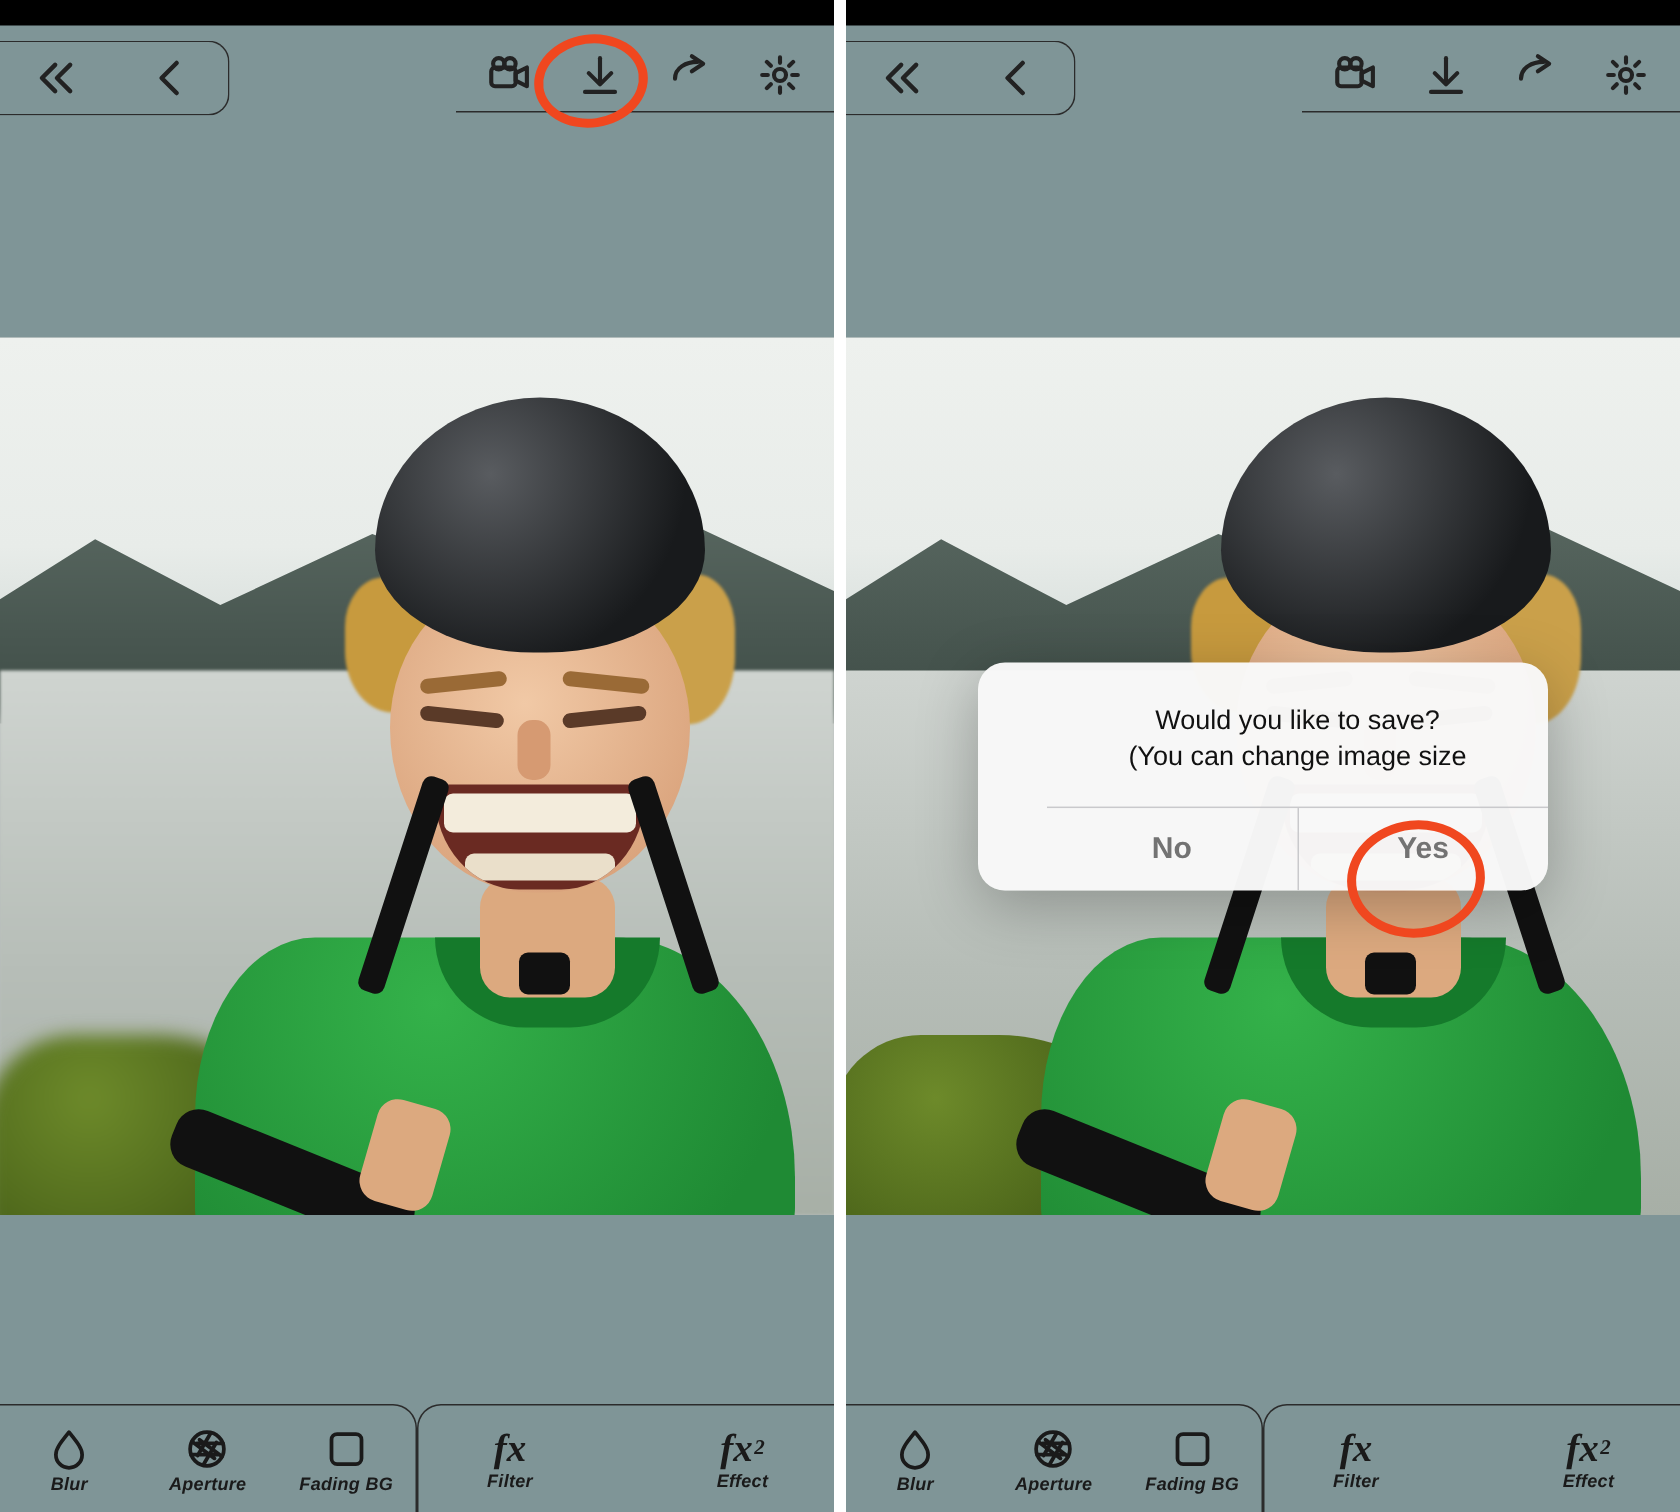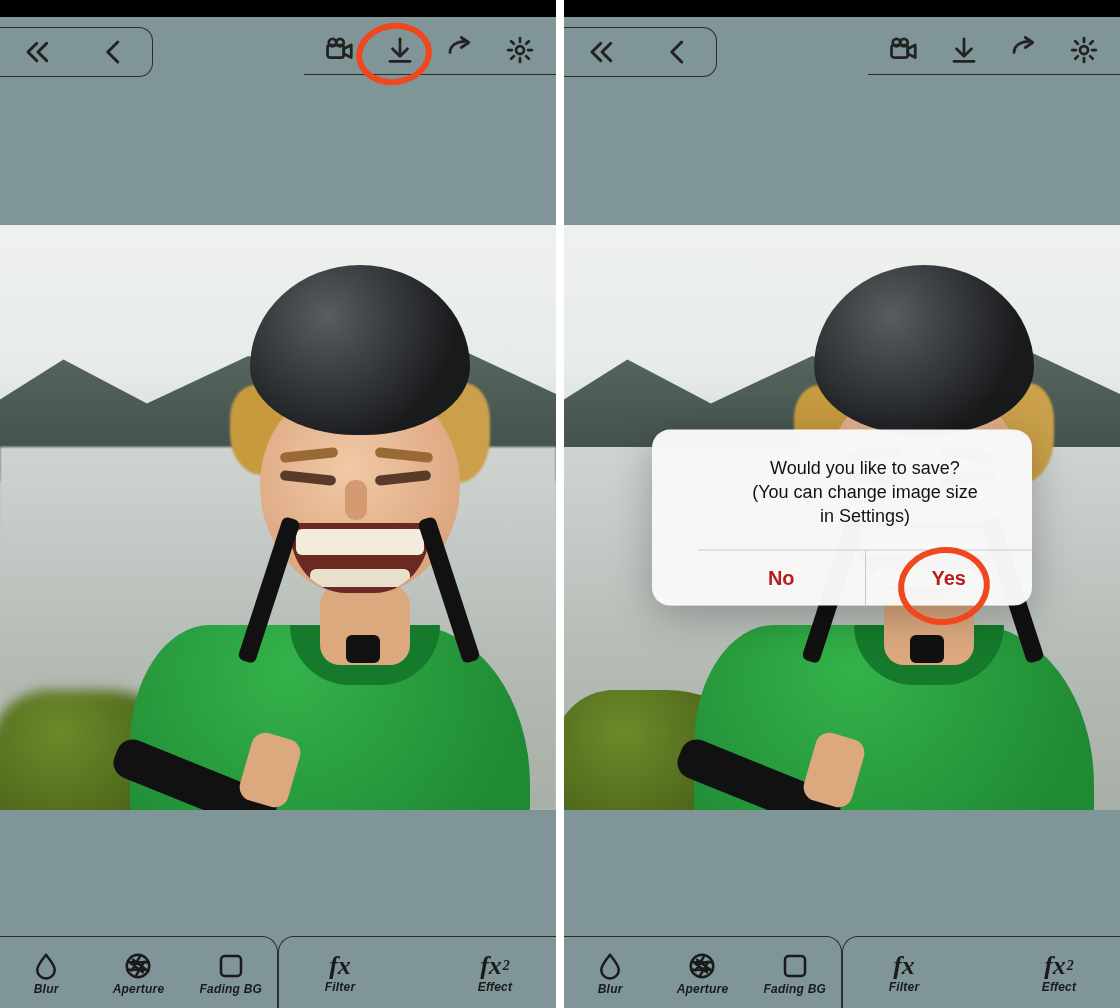--- a/index.html
+++ b/index.html
@@ -198,21 +198,21 @@
   .dialog .msg {
     padding: 26px 20px 22px;
     font-size: 18px;
     line-height: 1.35;
     color:#111;
   }
   .dialog .btns { display:flex; border-top:1px solid #c9c9cc; }
   .dialog .dbtn {
     flex:1; padding:16px 0;
     font-size:20px; font-weight:600;
-    color:#b91c1c;
+    color:#737373;
   }
   .dialog .dbtn + .dbtn { border-left:1px solid #c9c9cc; }
 
 </style>
 </head>
 <body>
 
 <div class="stage">
   <div class="gap"></div>
 
@@ -404,21 +404,20 @@
         <div class="clip"></div>
         <div class="helmet"></div>
         <div class="handlebar"></div>
         <div class="grip"></div>
       </div>
 
       <div class="dialog">
         <div class="msg">
           <div>Would you like to save?</div>
           <div>(You can change image size</div>
-          <div>in Settings)</div>
         </div>
         <div class="btns">
           <div class="dbtn">No</div>
           <div class="dbtn">Yes</div>
         </div>
       </div>
     </div>
 
     <div class="anno" style="left:334px; top:530px; width:92px; height:78px; transform:rotate(-6deg);"></div>
 

